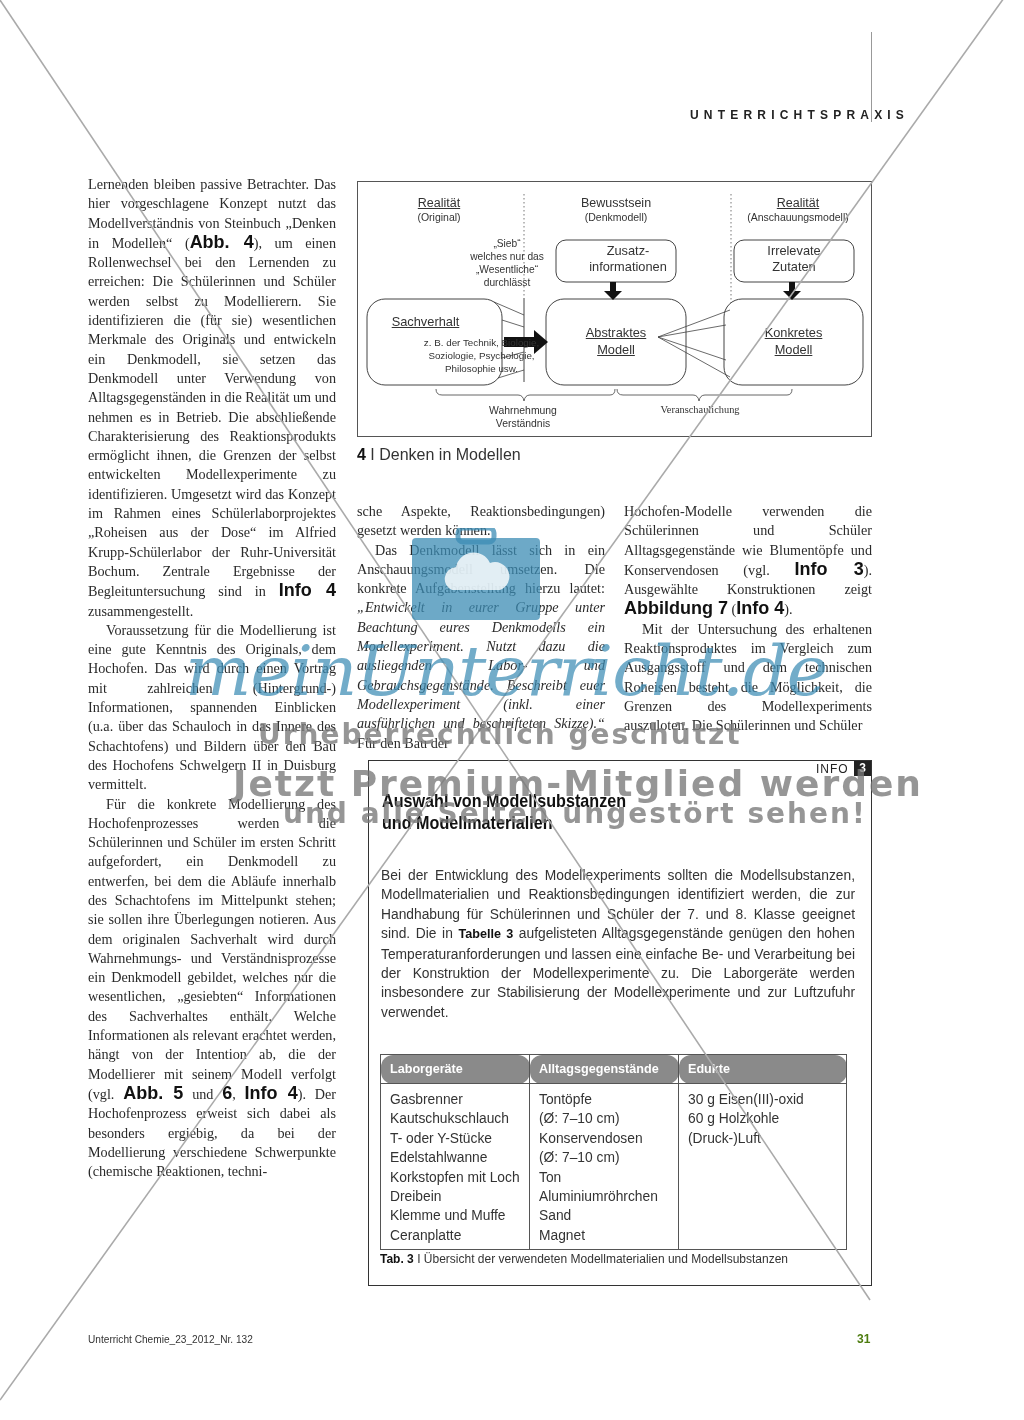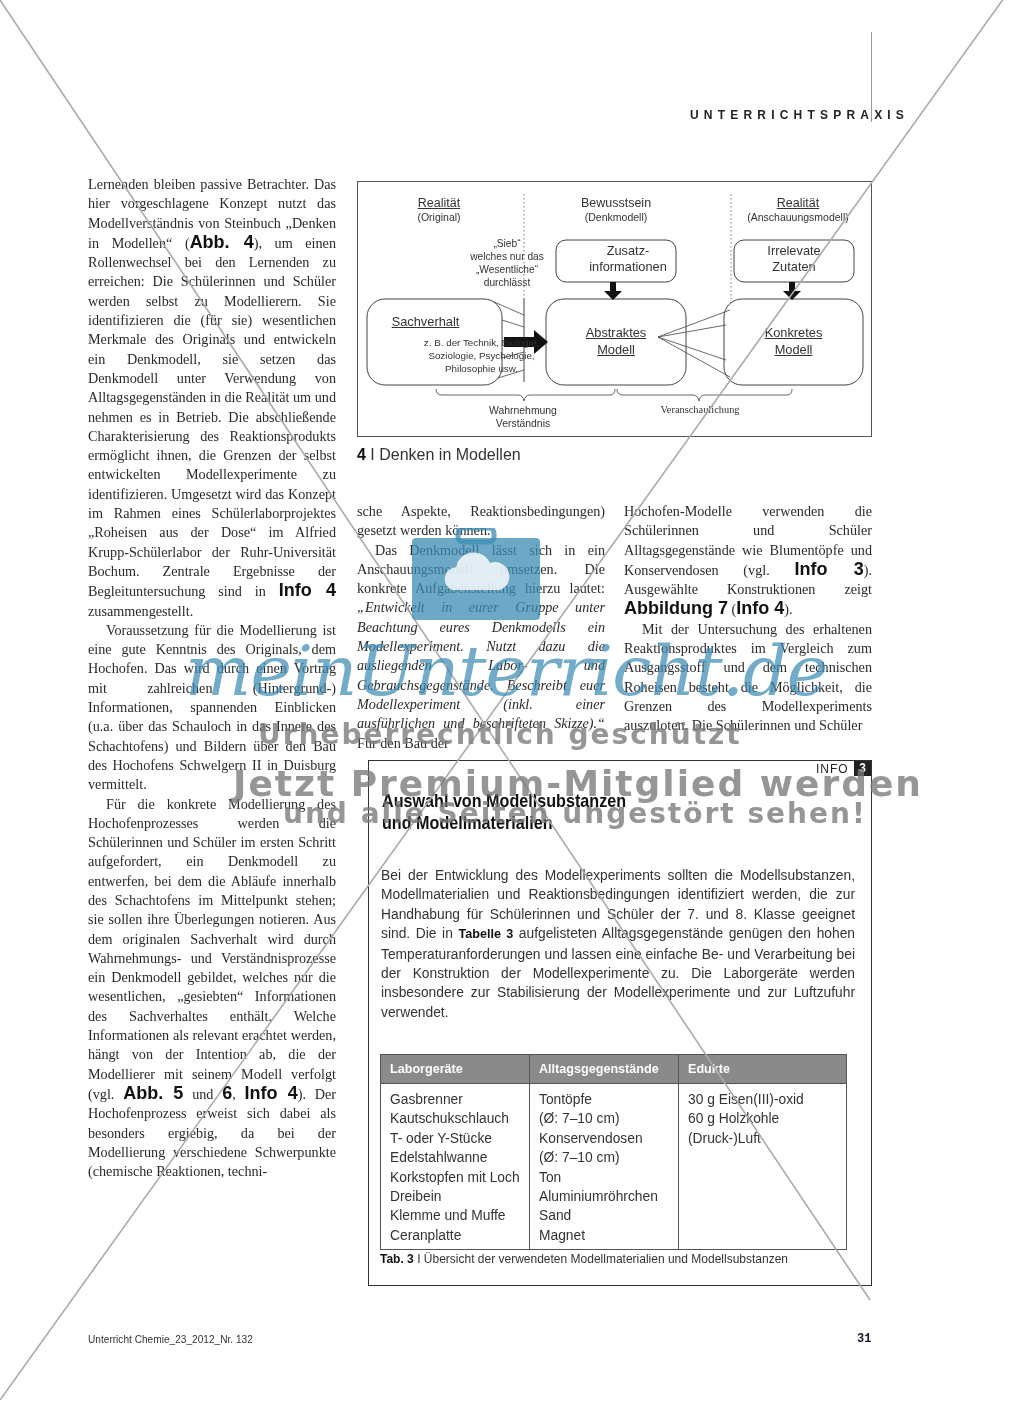--- a/index.html
+++ b/index.html
@@ -29,33 +29,33 @@
   
   #info-box { left:368px; top:760px; width:504px; height:526px; border:1px solid #333; box-sizing:border-box; }
   #info-label { right:32px; top:760px; font-family:"Liberation Sans", sans-serif; font-size:12px; letter-spacing:1px; color:#222; }
   #info-number { left:854px; top:761px; width:17px; height:15px; background:#222; color:#fff; font-family:"Liberation Sans", sans-serif; font-weight:bold; font-size:12px; text-align:center; line-height:15px; }
   #info-title { left:382px; top:790px; font-family:"Liberation Sans", sans-serif; font-weight:bold; font-size:19px; line-height:22px; color:#111; transform:scaleX(0.85); transform-origin:left top; }
   #info-text { left:381px; top:866px; width:474px; font-family:"Liberation Sans", sans-serif; font-size:13.8px; line-height:19.4px; text-align:justify; color:#333; }
   #info-text b { font-weight:bold; color:#111; font-size:12.6px; }
 
   
   #materials-table { left:380px; top:1054px; width:467px; border-collapse:collapse; font-family:"Liberation Sans", sans-serif; font-size:13.8px; color:#333; }
-  #materials-table th { background:#8a8a8a; color:#fff; font-weight:bold; font-size:12.6px; text-align:left; padding:6px 9px 6px 9px; border-right:1px solid #555; height:16px; }
+  #materials-table th { background:#8a8a8a; color:#fff; font-weight:bold; font-size:12.6px; text-align:left; padding:6px 9px 6px 9px; border-right:1px solid #555; height:16px;border-radius:12px; }
   #materials-table th:last-child { border-right:none; }
   #materials-table td { vertical-align:top; padding:6px 9px 4px 9px; border-right:1px solid #555; line-height:19.4px; }
   #materials-table td:last-child { border-right:none; }
   #materials-table { border:1px solid #555; }
   #materials-table tr.head { border-bottom:1px solid #555; }
   .cell-line { display:block; }
   #table-caption { left:380px; top:1252px; font-family:"Liberation Sans", sans-serif; font-size:12px; color:#333; }
   #table-caption b { color:#111; }
 
   
   #footer-left { left:88px; top:1333px; font-family:"Liberation Sans", sans-serif; font-size:11.5px; color:#333; transform:scaleX(0.88); transform-origin:left top; }
-  #footer-page { left:857px; top:1332px; font-family:Liberation Mono, monospace; font-weight:bold; font-size:12px; color:#0f172a; }
+  #footer-page { left:857px; top:1332px; font-family:Liberation Sans, sans-serif; font-weight:bold; font-size:12px; color:#4d7c0f; }
 
   
   .wm-text { position:absolute; font-family:"DejaVu Sans", sans-serif; font-weight:bold; color:rgba(120,120,120,0.78); letter-spacing:2px; white-space:nowrap; }
   #wm-brand { left:185px; top:630px; font-family:"DejaVu Serif", serif; font-style:italic; font-size:70px; color:rgba(60,140,180,0.72); letter-spacing:-1px; white-space:nowrap; }
   #wm-line1 { left:258px; top:718px; font-size:28px; }
   #wm-line2 { left:233px; top:763px; font-size:36px; }
   #wm-line3 { left:283px; top:797px; font-size:28px; }
   #wm-icon { left:412px; top:528px; width:128px; height:92px; }
   #wm-cross { left:0; top:0; width:1024px; height:1420px; pointer-events:none; }
 </style>

